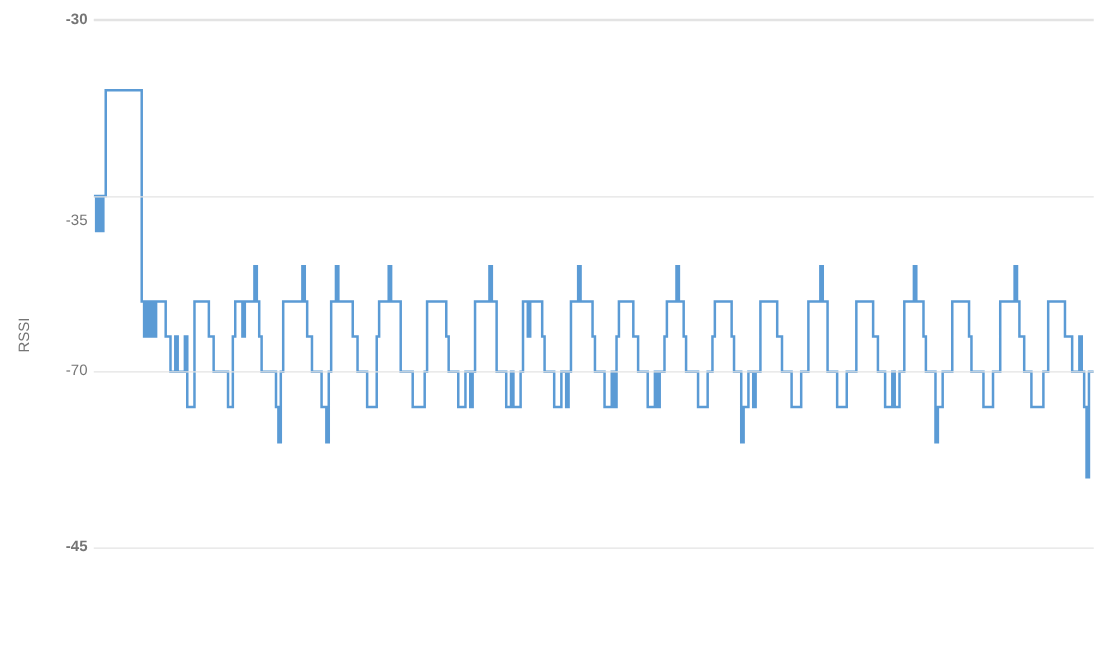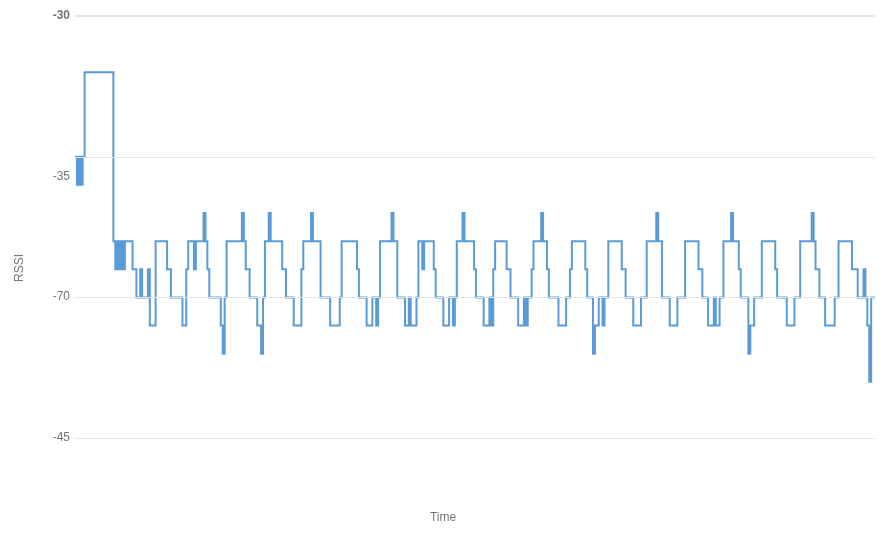--- a/index.html
+++ b/index.html
@@ -19,18 +19,17 @@
   <div class="ylabel">RSSI</div>
   <div class="plot-area">
     <svg class="line" viewBox="0 0 800 470" preserveAspectRatio="none">
       <path class="series" d="M0.00 140.72 L1.92 140.72 L1.92 168.86 L3.84 168.86 L3.84 140.72 L5.76 140.72 L5.76 168.86 L7.67 168.86 L7.67 140.72 L9.59 140.72 L9.59 56.29 L11.51 56.29 L11.51 56.29 L13.43 56.29 L13.43 56.29 L15.35 56.29 L15.35 56.29 L17.27 56.29 L17.27 56.29 L19.18 56.29 L19.18 56.29 L21.10 56.29 L21.10 56.29 L23.02 56.29 L23.02 56.29 L24.94 56.29 L24.94 56.29 L26.86 56.29 L26.86 56.29 L28.78 56.29 L28.78 56.29 L30.70 56.29 L30.70 56.29 L32.61 56.29 L32.61 56.29 L34.53 56.29 L34.53 56.29 L36.45 56.29 L36.45 56.29 L38.37 56.29 L38.37 225.15 L40.29 225.15 L40.29 253.29 L42.21 253.29 L42.21 225.15 L44.12 225.15 L44.12 253.29 L46.04 253.29 L46.04 225.15 L47.96 225.15 L47.96 253.29 L49.88 253.29 L49.88 225.15 L51.80 225.15 L51.80 225.15 L53.72 225.15 L53.72 225.15 L55.64 225.15 L55.64 225.15 L57.55 225.15 L57.55 253.29 L59.47 253.29 L59.47 253.29 L61.39 253.29 L61.39 281.44 L63.31 281.44 L63.31 281.44 L65.23 281.44 L65.23 253.29 L67.15 253.29 L67.15 281.44 L69.06 281.44 L69.06 281.44 L70.98 281.44 L70.98 281.44 L72.90 281.44 L72.90 253.29 L74.82 253.29 L74.82 309.58 L76.74 309.58 L76.74 309.58 L78.66 309.58 L78.66 309.58 L80.58 309.58 L80.58 225.15 L82.49 225.15 L82.49 225.15 L84.41 225.15 L84.41 225.15 L86.33 225.15 L86.33 225.15 L88.25 225.15 L88.25 225.15 L90.17 225.15 L90.17 225.15 L92.09 225.15 L92.09 253.29 L94.00 253.29 L94.00 253.29 L95.92 253.29 L95.92 281.44 L97.84 281.44 L97.84 281.44 L99.76 281.44 L99.76 281.44 L101.68 281.44 L101.68 281.44 L103.60 281.44 L103.60 281.44 L105.52 281.44 L105.52 281.44 L107.43 281.44 L107.43 309.58 L109.35 309.58 L109.35 309.58 L111.27 309.58 L111.27 253.29 L113.19 253.29 L113.19 225.15 L115.11 225.15 L115.11 225.15 L117.03 225.15 L117.03 225.15 L118.94 225.15 L118.94 253.29 L120.86 253.29 L120.86 225.15 L122.78 225.15 L122.78 225.15 L124.70 225.15 L124.70 225.15 L126.62 225.15 L126.62 225.15 L128.54 225.15 L128.54 197.01 L130.46 197.01 L130.46 225.15 L132.37 225.15 L132.37 253.29 L134.29 253.29 L134.29 281.44 L136.21 281.44 L136.21 281.44 L138.13 281.44 L138.13 281.44 L140.05 281.44 L140.05 281.44 L141.97 281.44 L141.97 281.44 L143.88 281.44 L143.88 281.44 L145.80 281.44 L145.80 309.58 L147.72 309.58 L147.72 337.72 L149.64 337.72 L149.64 281.44 L151.56 281.44 L151.56 225.15 L153.48 225.15 L153.48 225.15 L155.40 225.15 L155.40 225.15 L157.31 225.15 L157.31 225.15 L159.23 225.15 L159.23 225.15 L161.15 225.15 L161.15 225.15 L163.07 225.15 L163.07 225.15 L164.99 225.15 L164.99 225.15 L166.91 225.15 L166.91 197.01 L168.82 197.01 L168.82 225.15 L170.74 225.15 L170.74 253.29 L172.66 253.29 L172.66 253.29 L174.58 253.29 L174.58 281.44 L176.50 281.44 L176.50 281.44 L178.42 281.44 L178.42 281.44 L180.34 281.44 L180.34 281.44 L182.25 281.44 L182.25 309.58 L184.17 309.58 L184.17 309.58 L186.09 309.58 L186.09 337.72 L188.01 337.72 L188.01 281.44 L189.93 281.44 L189.93 225.15 L191.85 225.15 L191.85 225.15 L193.76 225.15 L193.76 197.01 L195.68 197.01 L195.68 225.15 L197.60 225.15 L197.60 225.15 L199.52 225.15 L199.52 225.15 L201.44 225.15 L201.44 225.15 L203.36 225.15 L203.36 225.15 L205.28 225.15 L205.28 225.15 L207.19 225.15 L207.19 253.29 L209.11 253.29 L209.11 253.29 L211.03 253.29 L211.03 281.44 L212.95 281.44 L212.95 281.44 L214.87 281.44 L214.87 281.44 L216.79 281.44 L216.79 281.44 L218.71 281.44 L218.71 309.58 L220.62 309.58 L220.62 309.58 L222.54 309.58 L222.54 309.58 L224.46 309.58 L224.46 309.58 L226.38 309.58 L226.38 253.29 L228.30 253.29 L228.30 225.15 L230.22 225.15 L230.22 225.15 L232.13 225.15 L232.13 225.15 L234.05 225.15 L234.05 225.15 L235.97 225.15 L235.97 197.01 L237.89 197.01 L237.89 225.15 L239.81 225.15 L239.81 225.15 L241.73 225.15 L241.73 225.15 L243.65 225.15 L243.65 225.15 L245.56 225.15 L245.56 281.44 L247.48 281.44 L247.48 281.44 L249.40 281.44 L249.40 281.44 L251.32 281.44 L251.32 281.44 L253.24 281.44 L253.24 281.44 L255.16 281.44 L255.16 309.58 L257.07 309.58 L257.07 309.58 L258.99 309.58 L258.99 309.58 L260.91 309.58 L260.91 309.58 L262.83 309.58 L262.83 309.58 L264.75 309.58 L264.75 281.44 L266.67 281.44 L266.67 225.15 L268.59 225.15 L268.59 225.15 L270.50 225.15 L270.50 225.15 L272.42 225.15 L272.42 225.15 L274.34 225.15 L274.34 225.15 L276.26 225.15 L276.26 225.15 L278.18 225.15 L278.18 225.15 L280.10 225.15 L280.10 225.15 L282.01 225.15 L282.01 253.29 L283.93 253.29 L283.93 281.44 L285.85 281.44 L285.85 281.44 L287.77 281.44 L287.77 281.44 L289.69 281.44 L289.69 281.44 L291.61 281.44 L291.61 309.58 L293.53 309.58 L293.53 309.58 L295.44 309.58 L295.44 309.58 L297.36 309.58 L297.36 281.44 L299.28 281.44 L299.28 281.44 L301.20 281.44 L301.20 309.58 L303.12 309.58 L303.12 281.44 L305.04 281.44 L305.04 225.15 L306.95 225.15 L306.95 225.15 L308.87 225.15 L308.87 225.15 L310.79 225.15 L310.79 225.15 L312.71 225.15 L312.71 225.15 L314.63 225.15 L314.63 225.15 L316.55 225.15 L316.55 197.01 L318.47 197.01 L318.47 225.15 L320.38 225.15 L320.38 225.15 L322.30 225.15 L322.30 281.44 L324.22 281.44 L324.22 281.44 L326.14 281.44 L326.14 281.44 L328.06 281.44 L328.06 281.44 L329.98 281.44 L329.98 309.58 L331.89 309.58 L331.89 309.58 L333.81 309.58 L333.81 281.44 L335.73 281.44 L335.73 309.58 L337.65 309.58 L337.65 309.58 L339.57 309.58 L339.57 309.58 L341.49 309.58 L341.49 281.44 L343.41 281.44 L343.41 225.15 L345.32 225.15 L345.32 225.15 L347.24 225.15 L347.24 253.29 L349.16 253.29 L349.16 225.15 L351.08 225.15 L351.08 225.15 L353.00 225.15 L353.00 225.15 L354.92 225.15 L354.92 225.15 L356.83 225.15 L356.83 225.15 L358.75 225.15 L358.75 253.29 L360.67 253.29 L360.67 281.44 L362.59 281.44 L362.59 281.44 L364.51 281.44 L364.51 281.44 L366.43 281.44 L366.43 281.44 L368.35 281.44 L368.35 309.58 L370.26 309.58 L370.26 309.58 L372.18 309.58 L372.18 309.58 L374.10 309.58 L374.10 281.44 L376.02 281.44 L376.02 281.44 L377.94 281.44 L377.94 309.58 L379.86 309.58 L379.86 281.44 L381.77 281.44 L381.77 225.15 L383.69 225.15 L383.69 225.15 L385.61 225.15 L385.61 225.15 L387.53 225.15 L387.53 197.01 L389.45 197.01 L389.45 225.15 L391.37 225.15 L391.37 225.15 L393.29 225.15 L393.29 225.15 L395.20 225.15 L395.20 225.15 L397.12 225.15 L397.12 225.15 L399.04 225.15 L399.04 253.29 L400.96 253.29 L400.96 281.44 L402.88 281.44 L402.88 281.44 L404.80 281.44 L404.80 281.44 L406.71 281.44 L406.71 281.44 L408.63 281.44 L408.63 309.58 L410.55 309.58 L410.55 309.58 L412.47 309.58 L412.47 309.58 L414.39 309.58 L414.39 281.44 L416.31 281.44 L416.31 309.58 L418.23 309.58 L418.23 253.29 L420.14 253.29 L420.14 225.15 L422.06 225.15 L422.06 225.15 L423.98 225.15 L423.98 225.15 L425.90 225.15 L425.90 225.15 L427.82 225.15 L427.82 225.15 L429.74 225.15 L429.74 225.15 L431.65 225.15 L431.65 253.29 L433.57 253.29 L433.57 253.29 L435.49 253.29 L435.49 281.44 L437.41 281.44 L437.41 281.44 L439.33 281.44 L439.33 281.44 L441.25 281.44 L441.25 281.44 L443.17 281.44 L443.17 309.58 L445.08 309.58 L445.08 309.58 L447.00 309.58 L447.00 309.58 L448.92 309.58 L448.92 281.44 L450.84 281.44 L450.84 309.58 L452.76 309.58 L452.76 281.44 L454.68 281.44 L454.68 281.44 L456.59 281.44 L456.59 253.29 L458.51 253.29 L458.51 225.15 L460.43 225.15 L460.43 225.15 L462.35 225.15 L462.35 225.15 L464.27 225.15 L464.27 225.15 L466.19 225.15 L466.19 197.01 L468.11 197.01 L468.11 225.15 L470.02 225.15 L470.02 225.15 L471.94 225.15 L471.94 253.29 L473.86 253.29 L473.86 281.44 L475.78 281.44 L475.78 281.44 L477.70 281.44 L477.70 281.44 L479.62 281.44 L479.62 281.44 L481.53 281.44 L481.53 281.44 L483.45 281.44 L483.45 309.58 L485.37 309.58 L485.37 309.58 L487.29 309.58 L487.29 309.58 L489.21 309.58 L489.21 309.58 L491.13 309.58 L491.13 281.44 L493.05 281.44 L493.05 281.44 L494.96 281.44 L494.96 253.29 L496.88 253.29 L496.88 225.15 L498.80 225.15 L498.80 225.15 L500.72 225.15 L500.72 225.15 L502.64 225.15 L502.64 225.15 L504.56 225.15 L504.56 225.15 L506.47 225.15 L506.47 225.15 L508.39 225.15 L508.39 225.15 L510.31 225.15 L510.31 253.29 L512.23 253.29 L512.23 281.44 L514.15 281.44 L514.15 281.44 L516.07 281.44 L516.07 281.44 L517.99 281.44 L517.99 337.72 L519.90 337.72 L519.90 309.58 L521.82 309.58 L521.82 309.58 L523.74 309.58 L523.74 281.44 L525.66 281.44 L525.66 281.44 L527.58 281.44 L527.58 309.58 L529.50 309.58 L529.50 281.44 L531.41 281.44 L531.41 281.44 L533.33 281.44 L533.33 225.15 L535.25 225.15 L535.25 225.15 L537.17 225.15 L537.17 225.15 L539.09 225.15 L539.09 225.15 L541.01 225.15 L541.01 225.15 L542.93 225.15 L542.93 225.15 L544.84 225.15 L544.84 225.15 L546.76 225.15 L546.76 253.29 L548.68 253.29 L548.68 253.29 L550.60 253.29 L550.60 281.44 L552.52 281.44 L552.52 281.44 L554.44 281.44 L554.44 281.44 L556.35 281.44 L556.35 281.44 L558.27 281.44 L558.27 309.58 L560.19 309.58 L560.19 309.58 L562.11 309.58 L562.11 309.58 L564.03 309.58 L564.03 309.58 L565.95 309.58 L565.95 281.44 L567.87 281.44 L567.87 281.44 L569.78 281.44 L569.78 281.44 L571.70 281.44 L571.70 225.15 L573.62 225.15 L573.62 225.15 L575.54 225.15 L575.54 225.15 L577.46 225.15 L577.46 225.15 L579.38 225.15 L579.38 225.15 L581.29 225.15 L581.29 197.01 L583.21 197.01 L583.21 225.15 L585.13 225.15 L585.13 225.15 L587.05 225.15 L587.05 281.44 L588.97 281.44 L588.97 281.44 L590.89 281.44 L590.89 281.44 L592.81 281.44 L592.81 281.44 L594.72 281.44 L594.72 309.58 L596.64 309.58 L596.64 309.58 L598.56 309.58 L598.56 309.58 L600.48 309.58 L600.48 309.58 L602.40 309.58 L602.40 281.44 L604.32 281.44 L604.32 281.44 L606.24 281.44 L606.24 281.44 L608.15 281.44 L608.15 281.44 L610.07 281.44 L610.07 225.15 L611.99 225.15 L611.99 225.15 L613.91 225.15 L613.91 225.15 L615.83 225.15 L615.83 225.15 L617.75 225.15 L617.75 225.15 L619.66 225.15 L619.66 225.15 L621.58 225.15 L621.58 225.15 L623.50 225.15 L623.50 253.29 L625.42 253.29 L625.42 253.29 L627.34 253.29 L627.34 281.44 L629.26 281.44 L629.26 281.44 L631.18 281.44 L631.18 281.44 L633.09 281.44 L633.09 309.58 L635.01 309.58 L635.01 309.58 L636.93 309.58 L636.93 309.58 L638.85 309.58 L638.85 281.44 L640.77 281.44 L640.77 309.58 L642.69 309.58 L642.69 309.58 L644.60 309.58 L644.60 281.44 L646.52 281.44 L646.52 281.44 L648.44 281.44 L648.44 225.15 L650.36 225.15 L650.36 225.15 L652.28 225.15 L652.28 225.15 L654.20 225.15 L654.20 225.15 L656.12 225.15 L656.12 197.01 L658.03 197.01 L658.03 225.15 L659.95 225.15 L659.95 225.15 L661.87 225.15 L661.87 225.15 L663.79 225.15 L663.79 253.29 L665.71 253.29 L665.71 281.44 L667.63 281.44 L667.63 281.44 L669.54 281.44 L669.54 281.44 L671.46 281.44 L671.46 281.44 L673.38 281.44 L673.38 337.72 L675.30 337.72 L675.30 309.58 L677.22 309.58 L677.22 309.58 L679.14 309.58 L679.14 281.44 L681.06 281.44 L681.06 281.44 L682.97 281.44 L682.97 281.44 L684.89 281.44 L684.89 281.44 L686.81 281.44 L686.81 225.15 L688.73 225.15 L688.73 225.15 L690.65 225.15 L690.65 225.15 L692.57 225.15 L692.57 225.15 L694.48 225.15 L694.48 225.15 L696.40 225.15 L696.40 225.15 L698.32 225.15 L698.32 225.15 L700.24 225.15 L700.24 253.29 L702.16 253.29 L702.16 281.44 L704.08 281.44 L704.08 281.44 L706.00 281.44 L706.00 281.44 L707.91 281.44 L707.91 281.44 L709.83 281.44 L709.83 281.44 L711.75 281.44 L711.75 309.58 L713.67 309.58 L713.67 309.58 L715.59 309.58 L715.59 309.58 L717.51 309.58 L717.51 309.58 L719.42 309.58 L719.42 281.44 L721.34 281.44 L721.34 281.44 L723.26 281.44 L723.26 281.44 L725.18 281.44 L725.18 225.15 L727.10 225.15 L727.10 225.15 L729.02 225.15 L729.02 225.15 L730.94 225.15 L730.94 225.15 L732.85 225.15 L732.85 225.15 L734.77 225.15 L734.77 225.15 L736.69 225.15 L736.69 197.01 L738.61 197.01 L738.61 225.15 L740.53 225.15 L740.53 253.29 L742.45 253.29 L742.45 253.29 L744.36 253.29 L744.36 281.44 L746.28 281.44 L746.28 281.44 L748.20 281.44 L748.20 281.44 L750.12 281.44 L750.12 309.58 L752.04 309.58 L752.04 309.58 L753.96 309.58 L753.96 309.58 L755.88 309.58 L755.88 309.58 L757.79 309.58 L757.79 309.58 L759.71 309.58 L759.71 281.44 L761.63 281.44 L761.63 281.44 L763.55 281.44 L763.55 225.15 L765.47 225.15 L765.47 225.15 L767.39 225.15 L767.39 225.15 L769.30 225.15 L769.30 225.15 L771.22 225.15 L771.22 225.15 L773.14 225.15 L773.14 225.15 L775.06 225.15 L775.06 225.15 L776.98 225.15 L776.98 253.29 L778.90 253.29 L778.90 253.29 L780.82 253.29 L780.82 253.29 L782.73 253.29 L782.73 281.44 L784.65 281.44 L784.65 281.44 L786.57 281.44 L786.57 281.44 L788.49 281.44 L788.49 253.29 L790.41 253.29 L790.41 281.44 L792.33 281.44 L792.33 309.58 L794.24 309.58 L794.24 365.87 L796.16 365.87 L796.16 281.44 L798.08 281.44 L798.08 281.44 L800.00 281.44 L800.00 281.44"></path>
     </svg>
   <div class="gridline" style="top: 0px;"></div>
       <div class="gridline" style="top: 140.719px;"></div>
       <div class="gridline" style="top: 281.437px;"></div>
       <div class="gridline" style="top: 422.156px;"></div>
     </div>
-  <div class="xlabel">Time</div>
 <div class="ytick" style="top: 15px; font-weight: bold;">-30</div>
     <div class="ytick" style="top: 155.719px; margin-top: 20px;">-35</div>
     <div class="ytick" style="top: 296.437px;">-70</div>
-    <div class="ytick" style="top: 437.156px;">-45</div>
+    <div class="ytick" style="top: 437.156px; font-weight: bold;">-45</div>
   </div>
 
 </body></html>

